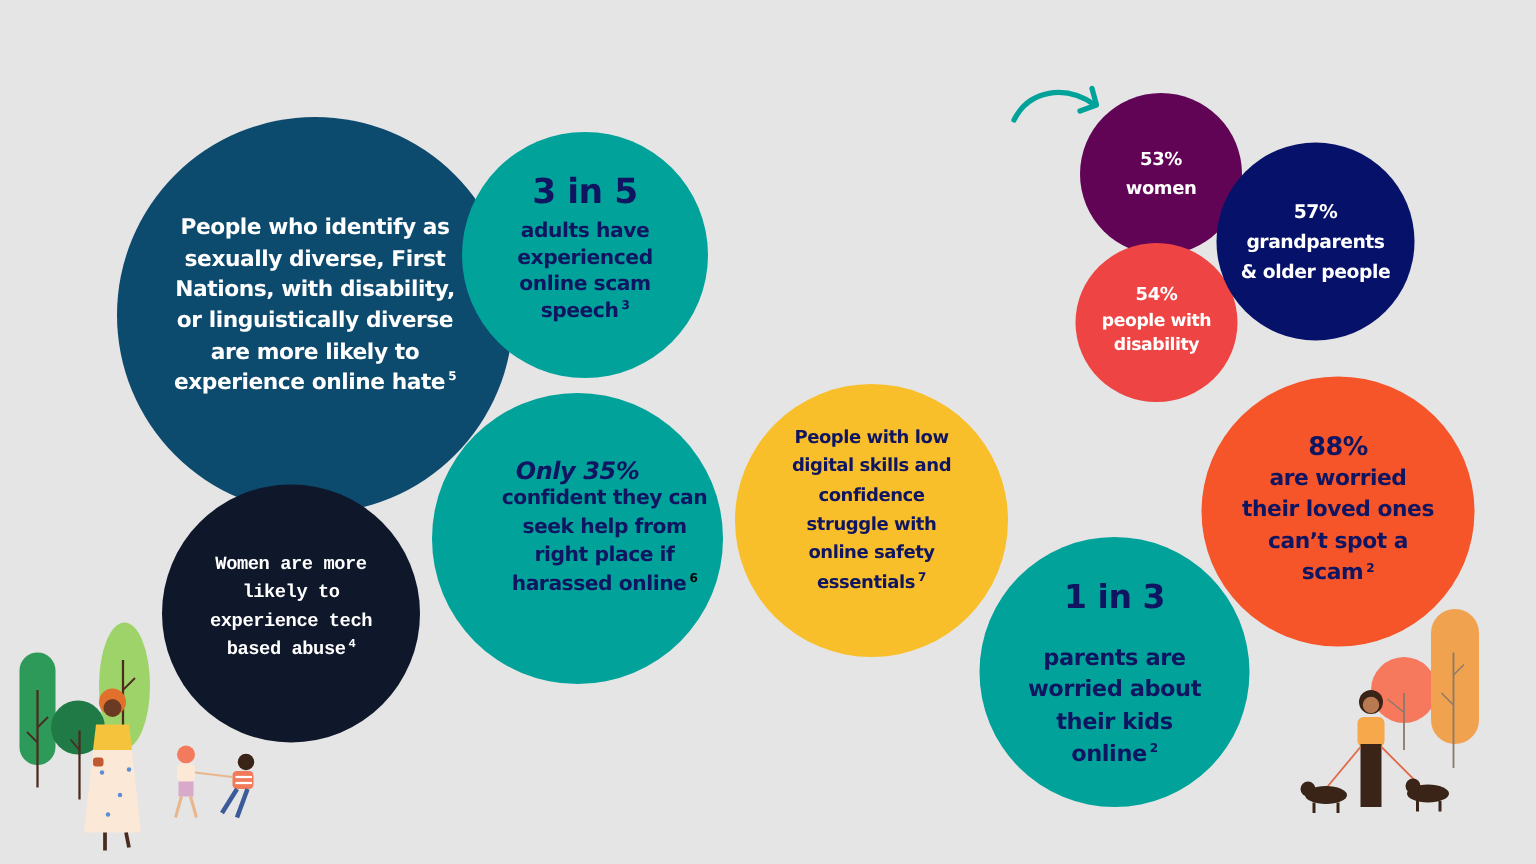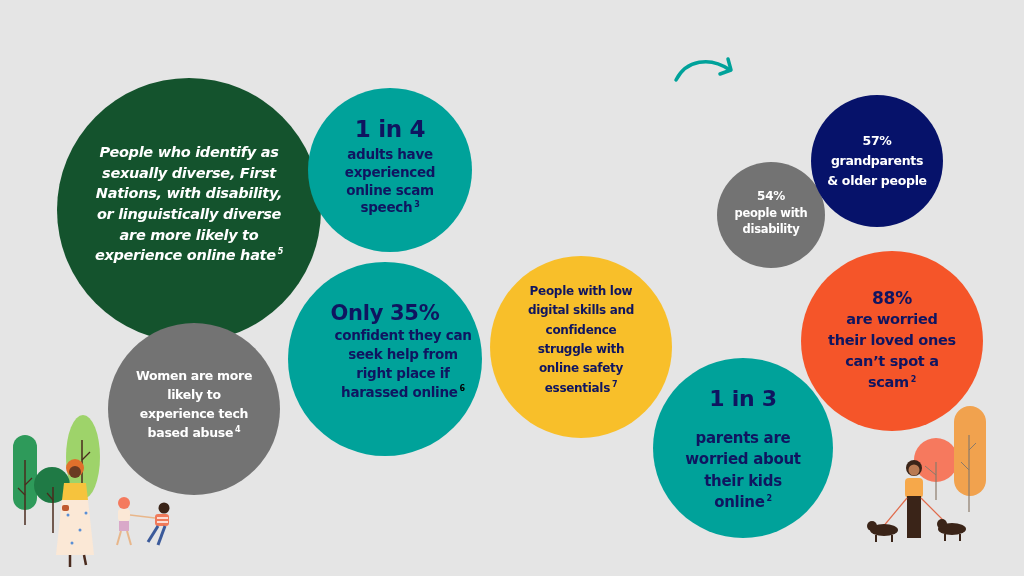--- a/index.html
+++ b/index.html
@@ -17,50 +17,50 @@
     font-weight: bold; letter-spacing: -0.3px;
   }
   .bubble .stat { display: block; line-height: 1.1; }
   .bubble .body { display: block; line-height: 1.25; white-space: pre-line; }
   .bubble sup { font-size: 8px; vertical-align: super; margin-left: 2px; }
 
   .dark-text { color: #0f1560; }
   .light-text { color: #ffffff; }
 
   
-  #b-hate { left: 57px; top: 78px; width: 264px; height: 264px; background: #14532d; padding: 0 14px 12px; font-style: italic; }
+  #b-hate { left: 78px; top: 78px; width: 264px; height: 264px; background: #0c4a6e; padding: 0 14px 12px; }
   #b-hate .body { font-size: 14.5px; line-height: 1.42; }
 
   #b-1in5 { left: 308px; top: 88px; width: 164px; height: 164px; background: #00a29a; padding-bottom: 6px; }
   #b-1in5 .stat { font-size: 23px; margin-bottom: 4px; }
   #b-1in5 .body { font-size: 13.5px; line-height: 1.32; }
 
   #b-48 { left: 521px; top: 55px; width: 194px; height: 194px; background: #f52aa8; padding-bottom: 4px; }
   #b-48 .stat { font-size: 27px; margin-bottom: 6px; }
   #b-48 .body { font-size: 16px; line-height: 1.36; }
 
   #b-53 { left: 720px; top: 62px; width: 108px; height: 108px; background: #620456; }
   #b-53 .stat, #b-53 .body { font-size: 12px; line-height: 1.55; }
 
   #b-57 { left: 811px; top: 95px; width: 132px; height: 132px; background: #06126a; align-items: center; }
   #b-57 .stat, #b-57 .body { font-size: 12.5px; line-height: 1.6; }
 
-  #b-54 { left: 717px; top: 162px; width: 108px; height: 106px; background: #737373; padding-bottom: 6px; }
+  #b-54 { left: 717px; top: 162px; width: 108px; height: 106px; background: #ef4444; padding-bottom: 6px; }
   #b-54 .stat { font-size: 12px; line-height: 1.55; }
   #b-54 .body { font-size: 11.5px; line-height: 1.4; }
 
   #b-33 { left: 801px; top: 251px; width: 182px; height: 180px; background: #f55529; }
   #b-33 .stat { font-size: 17px; margin-bottom: 2px; }
   #b-33 .body { font-size: 14.5px; line-height: 1.45; }
 
-  #b-women { left: 108px; top: 323px; width: 172px; height: 172px; background: #737373; padding-bottom: 8px; }
+  #b-women { left: 108px; top: 323px; width: 172px; height: 172px; background: #0f172a; padding-bottom: 8px; font-family: Liberation Mono, monospace; }
   #b-women .body { font-size: 12.5px; line-height: 1.5; }
 
   #b-35 { left: 288px; top: 262px; width: 194px; height: 194px; background: #00a29a; padding-bottom: 14px; }
-  #b-35 .stat { font-size: 21px; margin-bottom: 1px; }
+  #b-35 .stat { font-size: 16px; margin-bottom: 1px; font-style: italic; }
   #b-35 .body { font-size: 13.5px; line-height: 1.4; margin-left: 36px; }
 
   #b-digital { left: 490px; top: 256px; width: 182px; height: 182px; background: #f8bf2a; padding-bottom: 14px; }
   #b-digital .body { font-size: 12px; line-height: 1.62; }
 
   #b-1in3 { left: 653px; top: 358px; width: 180px; height: 180px; background: #00a29a; padding-top: 4px; }
   #b-1in3 .stat { font-size: 22px; margin-bottom: 17px; }
   #b-1in3 .body { font-size: 15px; line-height: 1.42; }
 
   .arrow { position: absolute; left: 670px; top: 52px; width: 70px; height: 36px; }
@@ -74,33 +74,37 @@
   <div class="bubble light-text" id="b-hate">
     <span class="body"><span>People who identify as
 sexually diverse, First
 Nations, with disability,
 or linguistically diverse
 are more likely to
 experience online hate</span><sup>5</sup></span>
   </div>
 
   <div class="bubble dark-text" id="b-1in5">
-    <span class="stat">1 in 4</span>
+    <span class="stat">3 in 5</span>
     <span class="body"><span>adults have
 experienced
 online scam
 speech</span><sup>3</sup></span>
   </div>
 
 
   <svg class="arrow" viewBox="0 0 70 36">
     <path d="M6 28 C 16 8, 40 4, 60 18" fill="none" stroke="#00a29a" stroke-width="3.5" stroke-linecap="round"></path>
     <path d="M50 22 L61 18 L58 7" fill="none" stroke="#00a29a" stroke-width="3.5" stroke-linecap="round" stroke-linejoin="round"></path>
   </svg>
 
+  <div class="bubble light-text" id="b-53">
+    <span class="stat">53%</span>
+    <span class="body">women</span>
+  </div>
 
   <div class="bubble light-text" id="b-54">
     <span class="stat">54%</span>
     <span class="body">people with
 disability</span>
   </div>
 
   <div class="bubble light-text" id="b-57">
     <span class="stat">57%</span>
     <span class="body">grandparents

